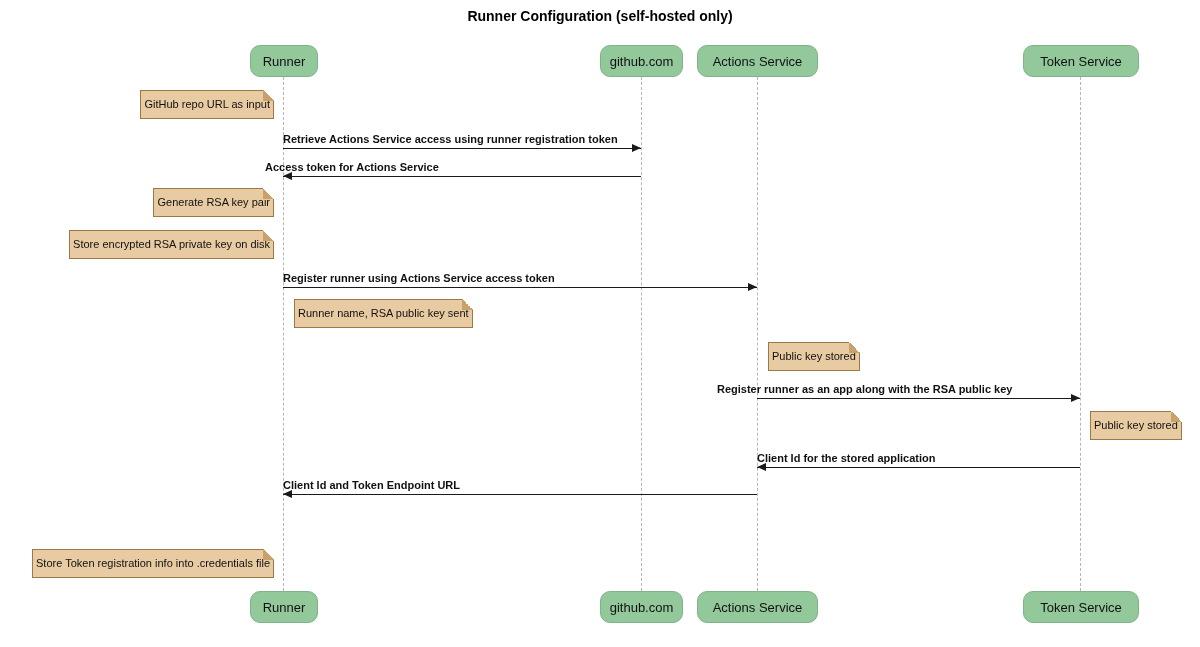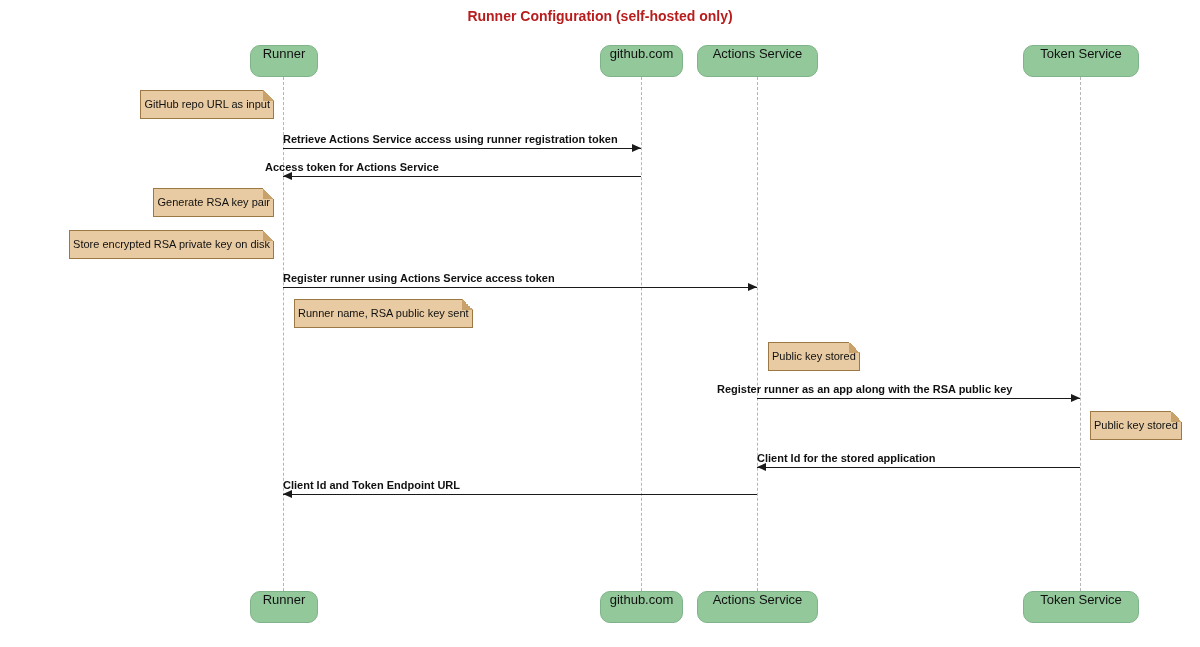--- a/index.html
+++ b/index.html
@@ -2,31 +2,31 @@
 <html style="--participant-fill: #93c89b; --participant-border: #7fb389; --note-fill: #e8cba2; --note-border: #9c7845; --note-fold: #c9a26b; --lifeline: #b5b5b5; --arrow: #1a1a1a;"><head>
 <meta charset="utf-8">
 <style>
   html,body{margin:0;padding:0;background:#ffffff;}
   #canvas{
     position:relative;width:1200px;height:647px;background:#ffffff;overflow:hidden;
     font-family:"Liberation Sans",sans-serif;color:#111;
   }
   .title{
     position:absolute;top:8px;left:0;width:1200px;text-align:center;
-    font-size:14px;font-weight:bold;color:#b91c1c;
+    font-size:14px;font-weight:bold;color:#000000;
   }
   .lifeline{
     position:absolute;top:77px;height:514px;width:0;
     border-left:1px dashed var(--lifeline,#b5b5b5);
   }
   .participant{
     position:absolute;height:32px;border-radius:10px;
     background:var(--participant-fill,#93c89b);
     border:1px solid var(--participant-border,#7fb389);
-    display:flex;align-items:flex-start;justify-content:center;
+    display:flex;align-items:center;justify-content:center;
     font-size:13px;white-space:nowrap;box-sizing:border-box;
   }
   .note{
     position:absolute;
     background:var(--note-fill,#e8cba2);
     border:1px solid var(--note-border,#9c7845);
     font-size:11px;line-height:15px;padding:6px 3px;white-space:nowrap;
     box-sizing:border-box;
   }
   .fold{
@@ -105,20 +105,24 @@
     <span class="fold"></span>
   </div>
   <div class="note" style="left:768px;top:342px">
     <span>Public key stored</span>
     <span class="fold"></span>
   </div>
   <div class="note" style="left:1090px;top:411px">
     <span>Public key stored</span>
     <span class="fold"></span>
   </div>
+  <div class="note" style="right:926px;top:549px">
+    <span>Store Token registration info into .credentials file</span>
+    <span class="fold"></span>
+  </div>
 
   <div>
     <div class="msg-label" style="left:283px;width:358px;top:132px">Retrieve Actions Service access using runner registration token</div>
     <div class="msg-line" style="left:283px;width:358px;top:148px"></div>
     <div class="arrowhead right" style="left:632px;top:144px"></div>
   </div>
 
   <div>
     <div class="msg-label" style="left:265px;width:358px;top:160px">Access token for Actions Service</div>
     <div class="msg-line" style="left:283px;width:358px;top:176px"></div>

